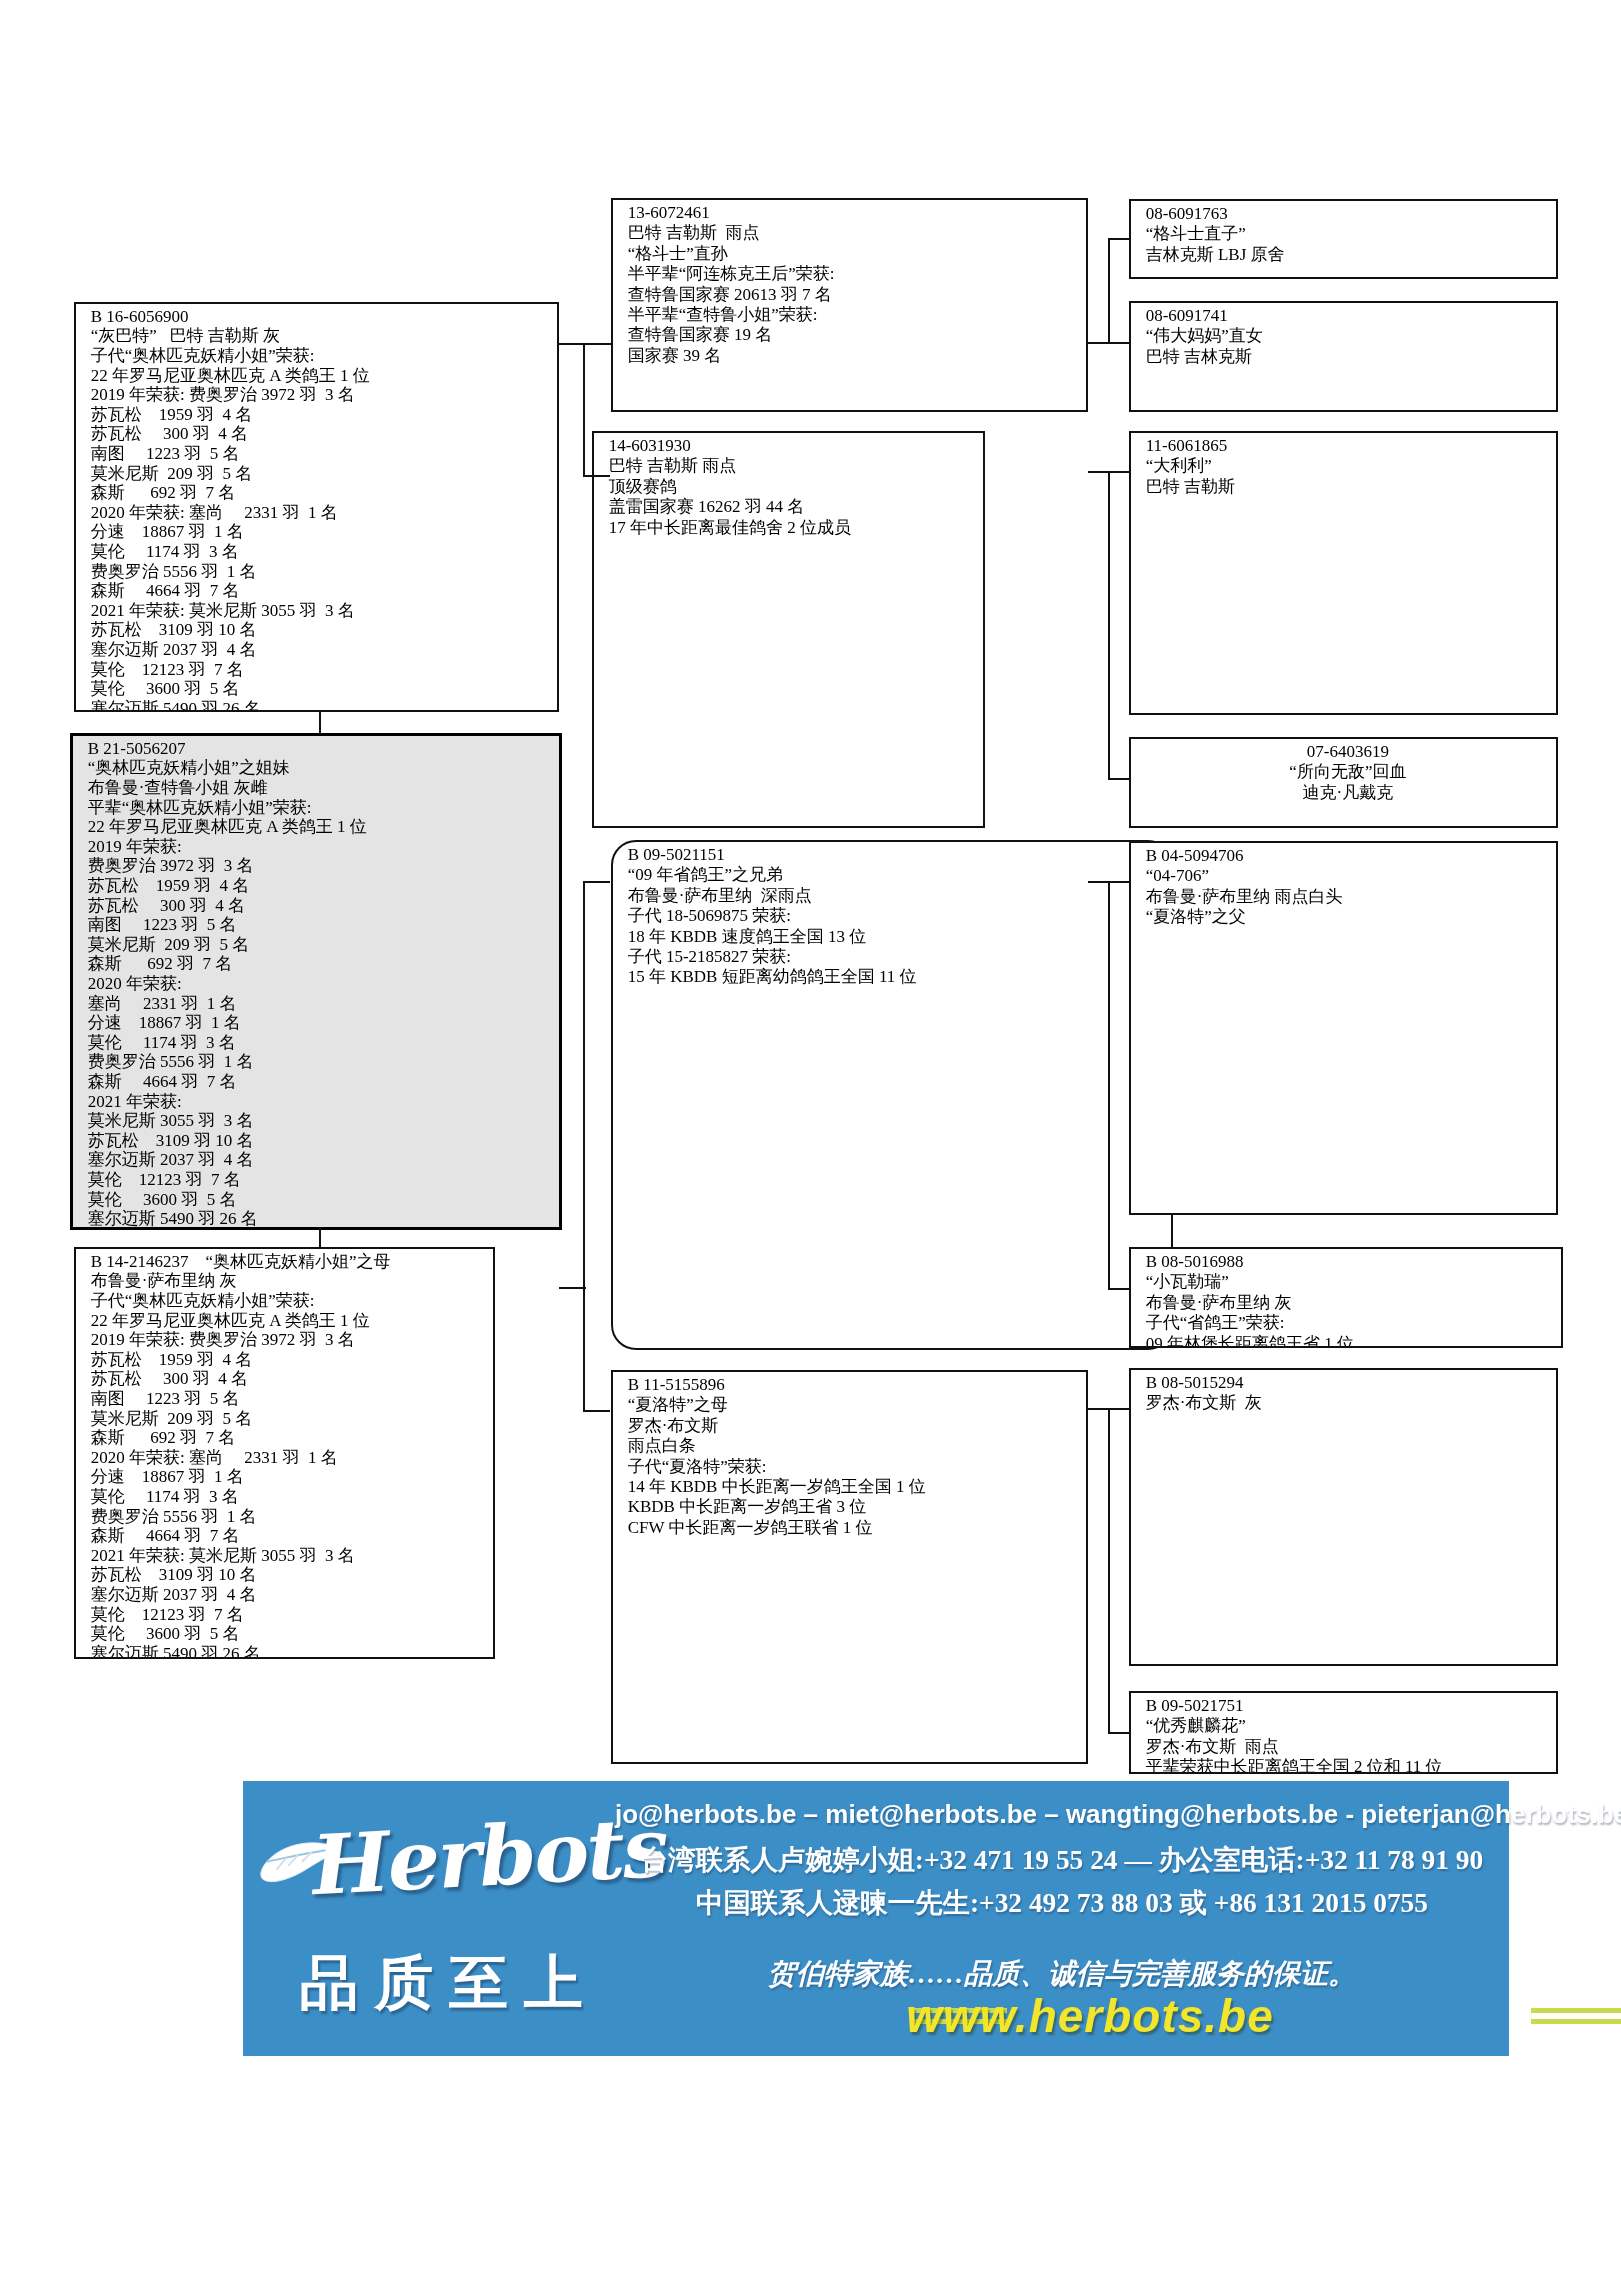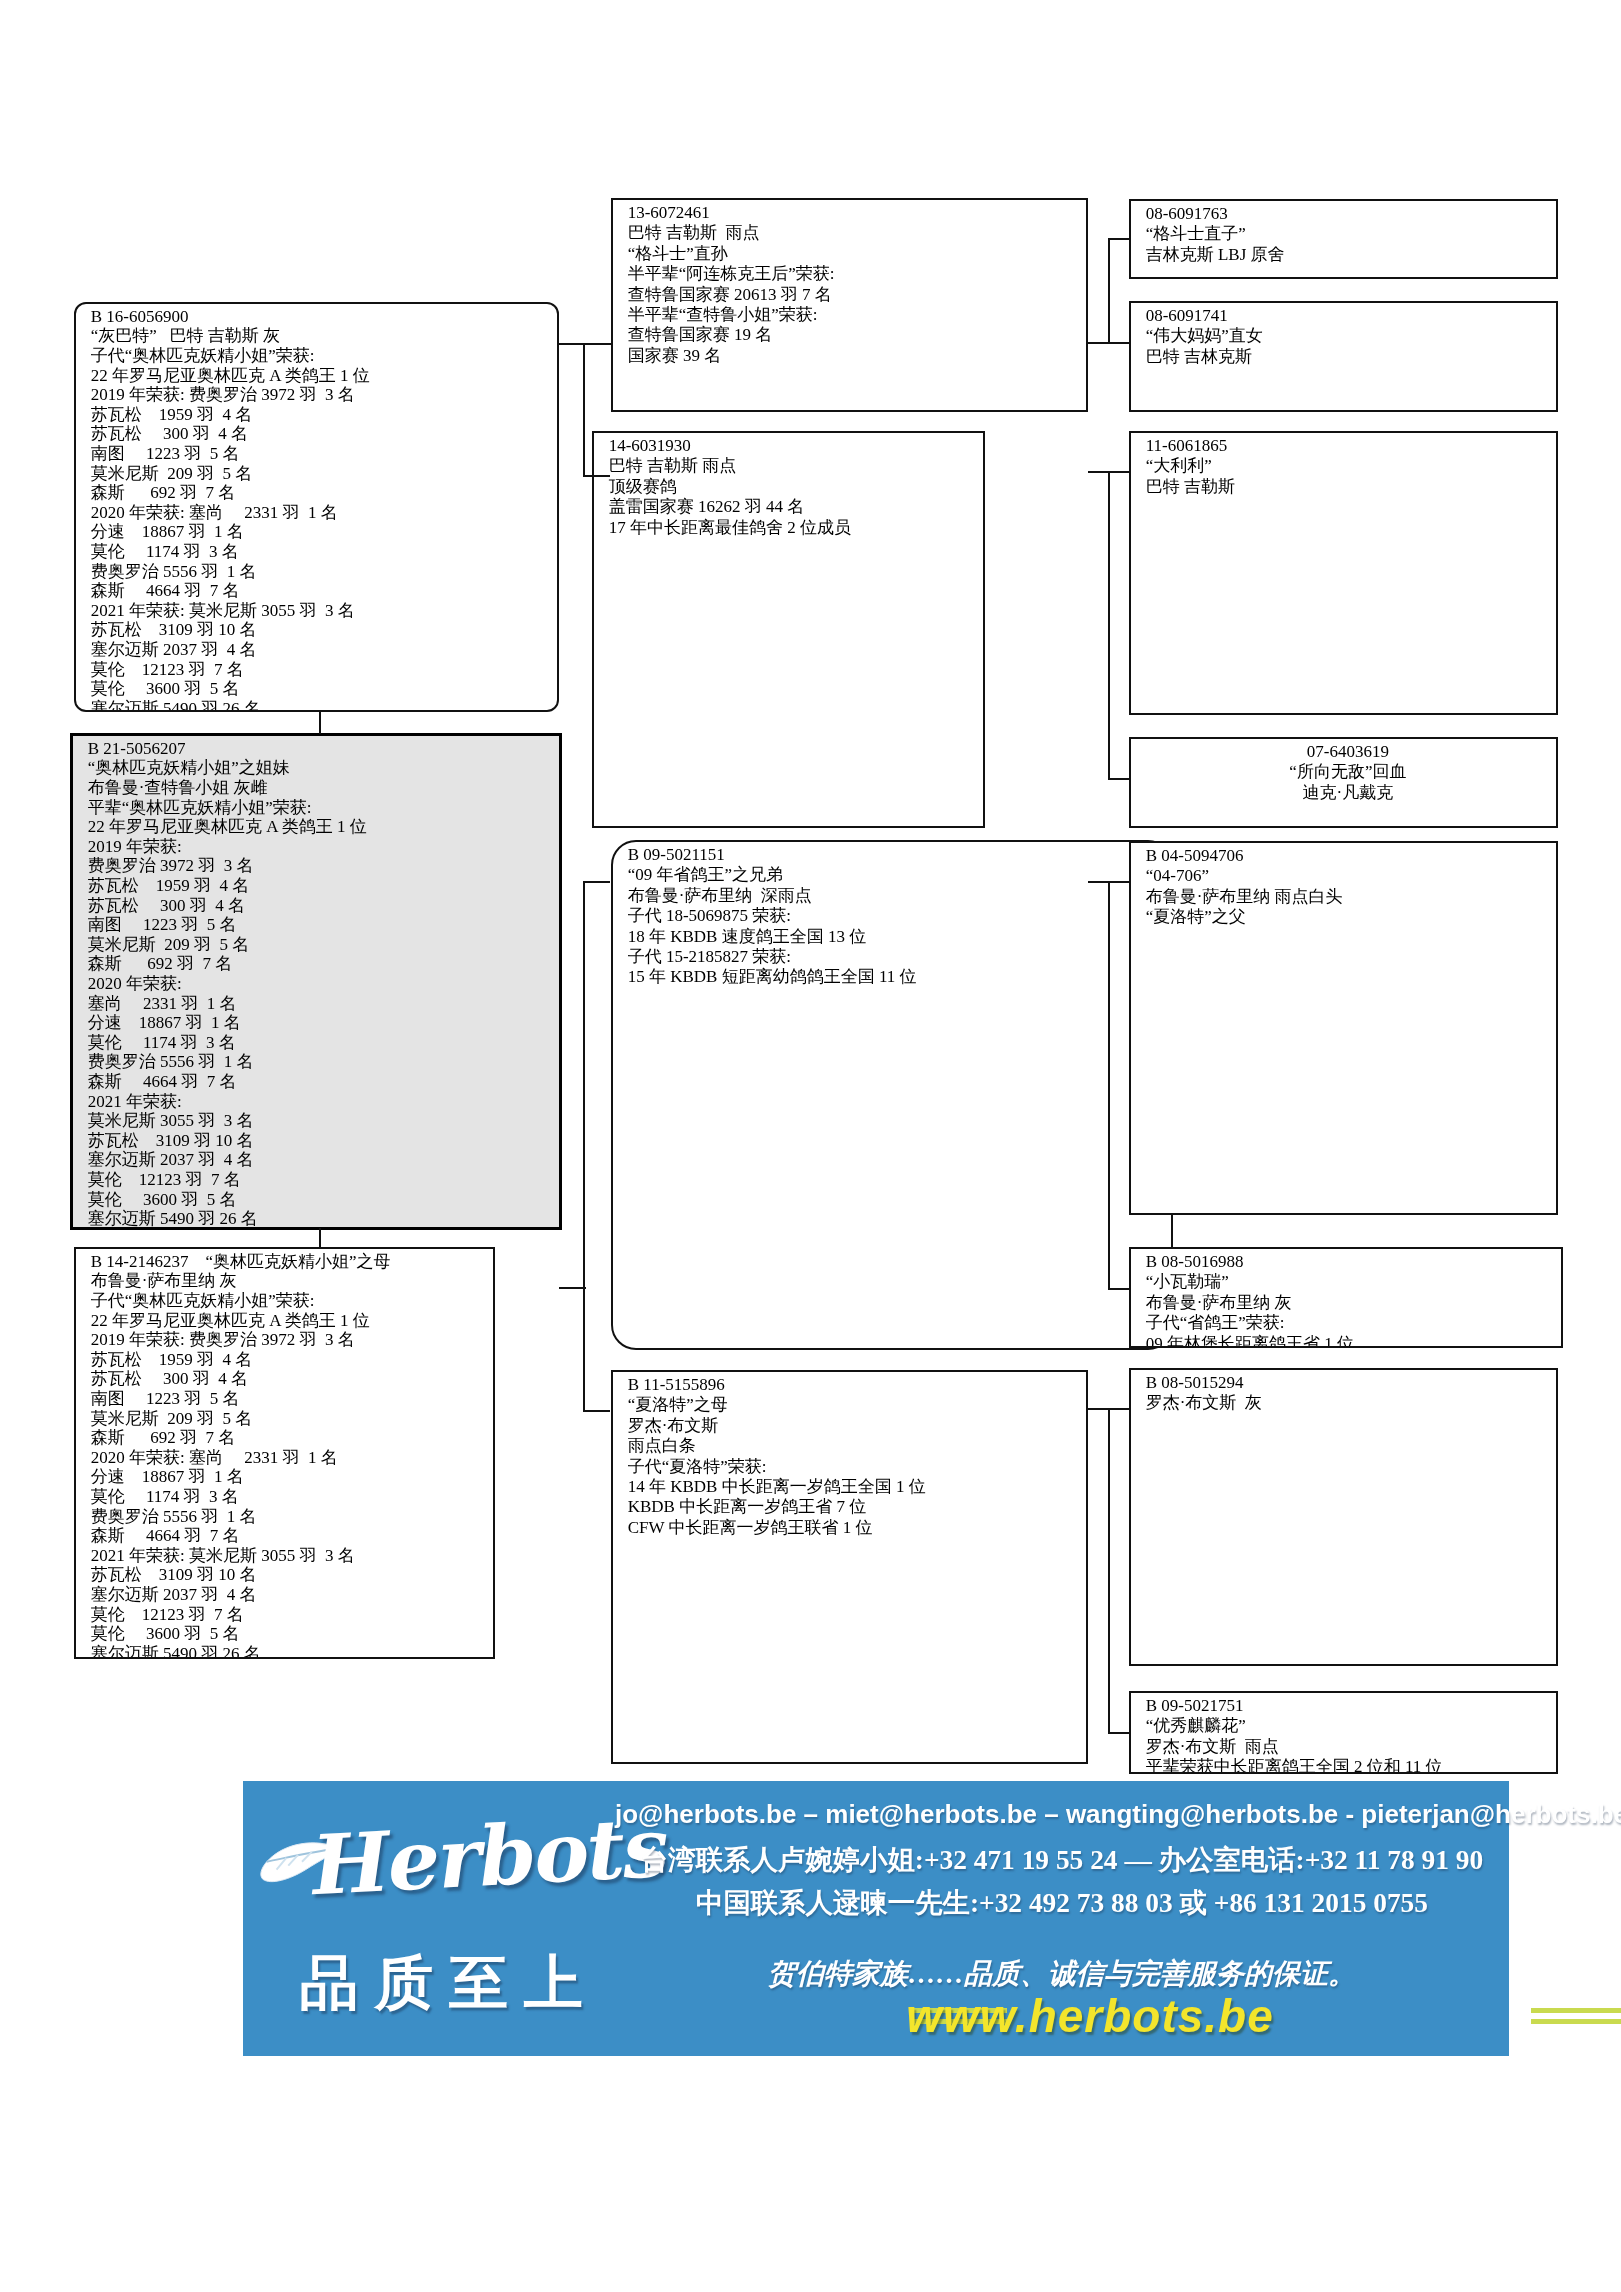--- a/index.html
+++ b/index.html
@@ -39,21 +39,21 @@
   .dbl{position:absolute;top:227px;width:96px;height:15.7px;}
   .dbl div{height:4.9px;background:#c9da4f;margin-bottom:5.9px;}
   .dbl-left{left:296px;}
   .dbl-right{left:916px;}
 </style>
 </head>
 <body>
 
 <div class="page">
 
-  <div class="pbox" style="left:74px;top:302px;width:485px;height:410px;border-radius:12px;">
+  <div class="pbox" style="left:74px;top:302px;width:485px;height:410px;">
       <div class="bl">B 16-6056900</div>
       <div class="bl">“灰巴特”   巴特 吉勒斯 灰</div>
       <div class="bl">子代“奥林匹克妖精小姐”荣获:</div>
       <div class="bl">22 年罗马尼亚奥林匹克 A 类鸽王 1 位</div>
       <div class="bl">2019 年荣获: 费奥罗治 3972 羽  3 名</div>
       <div class="bl">苏瓦松    1959 羽  4 名</div>
       <div class="bl">苏瓦松     300 羽  4 名</div>
       <div class="bl">南图     1223 羽  5 名</div>
       <div class="bl">莫米尼斯  209 羽  5 名</div>
       <div class="bl">森斯      692 羽  7 名</div>
@@ -151,21 +151,21 @@
       <div class="bl">15 年 KBDB 短距离幼鸽鸽王全国 11 位</div>
     </div>
 
   <div class="pbox mr" style="left:611px;top:1370px;width:477px;height:394px;">
       <div class="bl">B 11-5155896</div>
       <div class="bl">“夏洛特”之母</div>
       <div class="bl">罗杰·布文斯</div>
       <div class="bl">雨点白条</div>
       <div class="bl">子代“夏洛特”荣获:</div>
       <div class="bl">14 年 KBDB 中长距离一岁鸽王全国 1 位</div>
-      <div class="bl">KBDB 中长距离一岁鸽王省 7 位</div>
+      <div class="bl">KBDB 中长距离一岁鸽王省 3 位</div>
       <div class="bl">CFW 中长距离一岁鸽王联省 1 位</div>
     </div>
 
   <div class="pbox mr" style="left:1129px;top:199px;width:429px;height:80px;">
       <div class="bl">08-6091763</div>
       <div class="bl">“格斗士直子”</div>
       <div class="bl">吉林克斯 LBJ 原舍</div>
     </div>
 
   <div class="pbox mr" style="left:1129px;top:301px;width:429px;height:111px;font-family:Liberation Serif, serif;">

